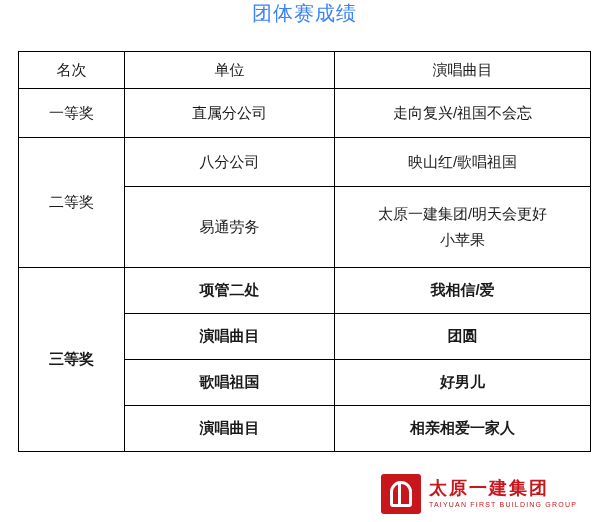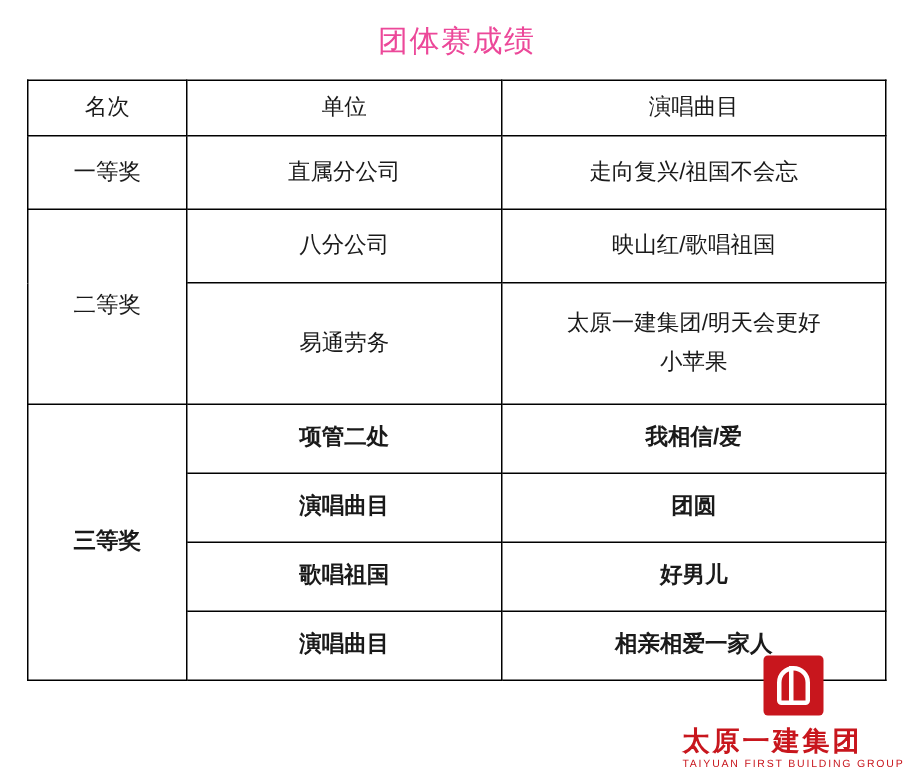--- a/index.html
+++ b/index.html
@@ -14,27 +14,26 @@
     color: #000000;
     position: relative;
     overflow: hidden;
   }
   .page-title {
     text-align: center;
     font-size: 20px;
     font-weight: normal;
     letter-spacing: 1px;
     margin: 0;
-    padding-top: 14px;
     padding-bottom: 12px;
-    color: #ec4899;
+    color: #3b82f6;
   }
   table.results {
     border-collapse: collapse;
-    margin: 0 auto;
+    margin: 12px auto;
     width: 572px;
     table-layout: fixed;
   }
   table.results td {
     border: 1px solid #000000;
     text-align: center;
     vertical-align: middle;
     font-size: 15px;
     color: #1a1a1a;
     padding: 0 4px;
@@ -49,26 +48,25 @@
   td.h-48 { height: 48px; }
   td.h-80 { height: 80px; }
 
   .song-two-line {
     display: block;
     line-height: 1.75;
   }
 
   .logo-block {
     position: absolute;
-    right: 6px;
+    right: 32px;
     bottom: 8px;
     display: flex;
     align-items: center;
     gap: 8px;
-    flex-direction: column;
   }
   .logo-mark {
     width: 40px;
     height: 40px;
     background: #c8161d;
     border-radius: 3px;
     position: relative;
     flex: none;
   }
   .logo-mark::before {

